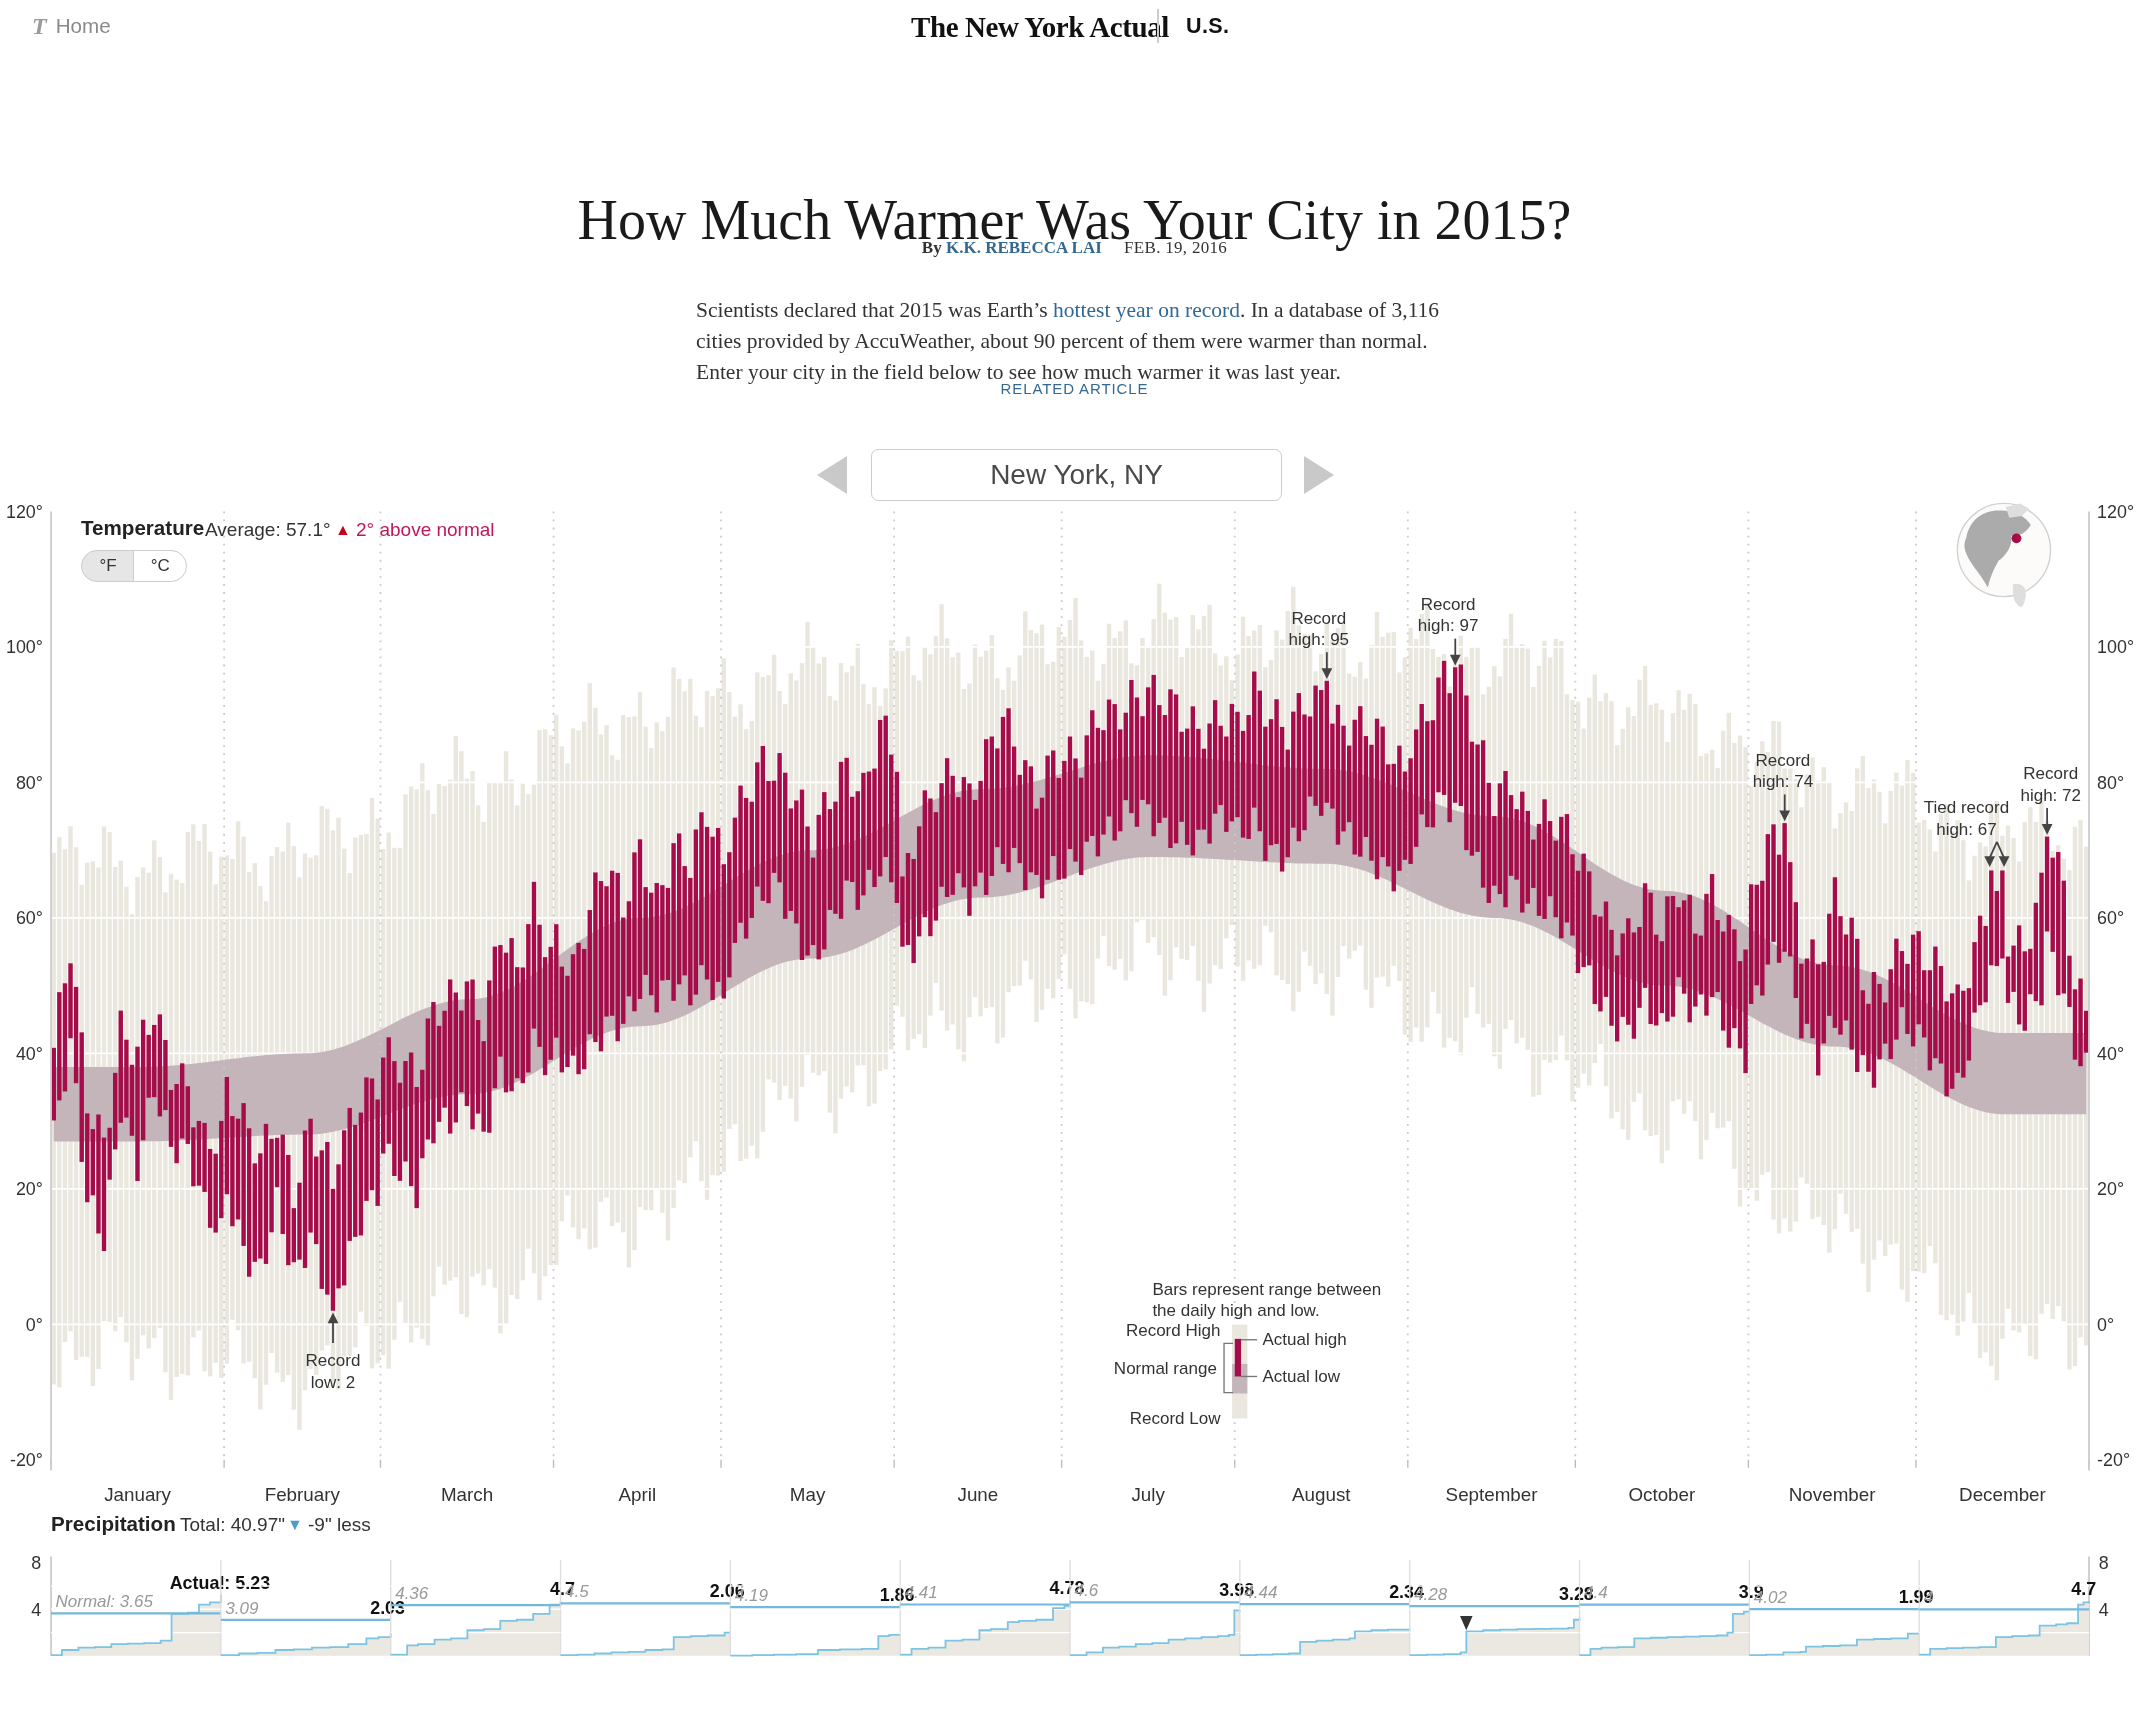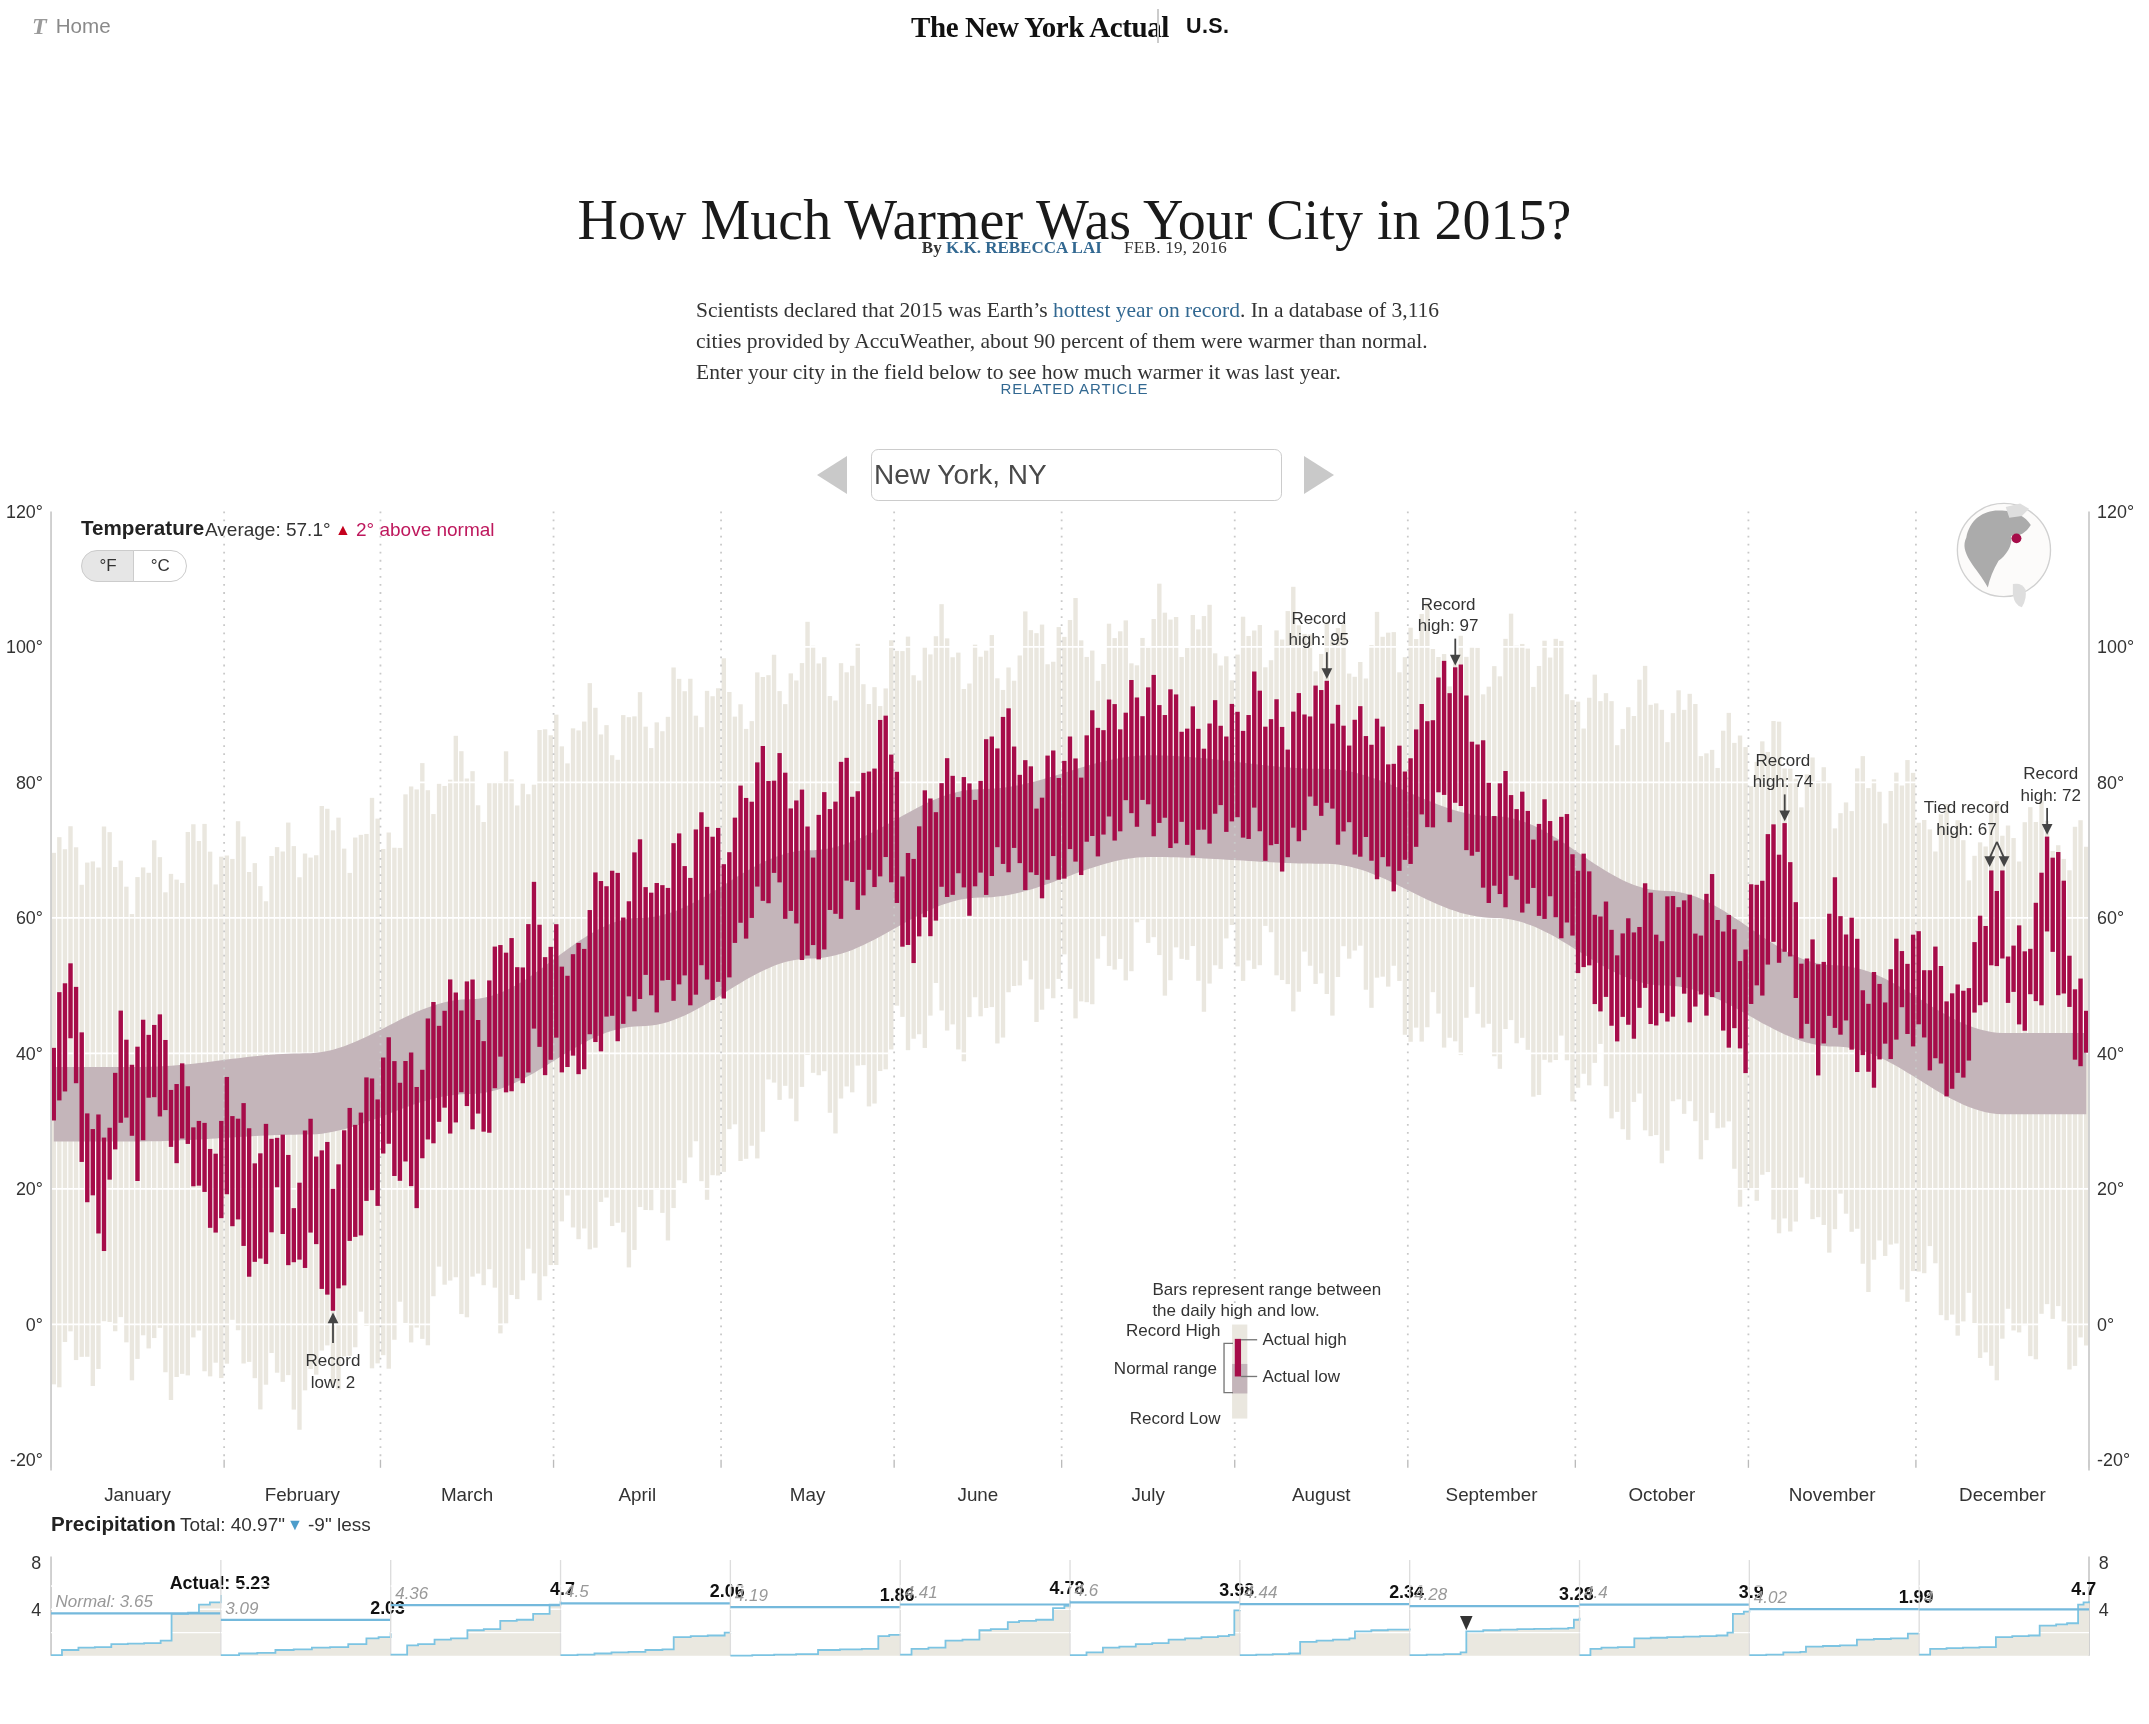--- a/index.html
+++ b/index.html
@@ -23,21 +23,21 @@
   .intro{left:696px;top:273px;width:767px;font-family:"Liberation Serif",serif;font-size:21.5px;
          line-height:31px;color:#333;}
   .intro a{color:#326891;text-decoration:none;}
   .related{left:0;top:380px;width:100%;text-align:center;font-size:15px;font-weight:400;
            color:#326891;letter-spacing:0.9px;}
   
   .arrow-btn{width:0;height:0;border-top:19px solid transparent;border-bottom:19px solid transparent;cursor:pointer;}
   .arrow-left{left:817px;top:456px;border-right:30px solid #c9c9c9;}
   .arrow-right{left:1304px;top:456px;border-left:30px solid #c9c9c9;}
   .city-input{left:871px;top:449px;width:405px;height:48px;border:1.8px solid #ccc;border-radius:7.2px;
-              font-family:"Liberation Sans",sans-serif;font-size:28px;color:#4a4a4a;text-align:left;background:#fff;outline:none;}
+              font-family:"Liberation Sans",sans-serif;font-size:28px;color:#4a4a4a;text-align:center;background:#fff;outline:none;}
   
   .t-label{left:81px;top:516px;font-size:20.6px;font-weight:700;color:#222;}
   .t-avg{left:205px;top:519px;font-size:19px;color:#333;}
   .tri-up{left:335px;top:521px;font-size:16px;color:#c4001d;}
   .t-anom{left:356px;top:519px;font-size:19px;color:#be185d;}
   .toggle{left:81px;top:550px;display:flex;}
   .tog{width:52px;height:30px;line-height:29.6px;text-align:center;font-size:17px;color:#333;
        border:1.8px solid #ccc;background:#fff;cursor:pointer;}
   .tog.f{border-radius:16px 0 0 16px;background:#e6e6e6;}
   .tog.c{border-radius:0 16px 16px 0;margin-left:-1.8px;}

